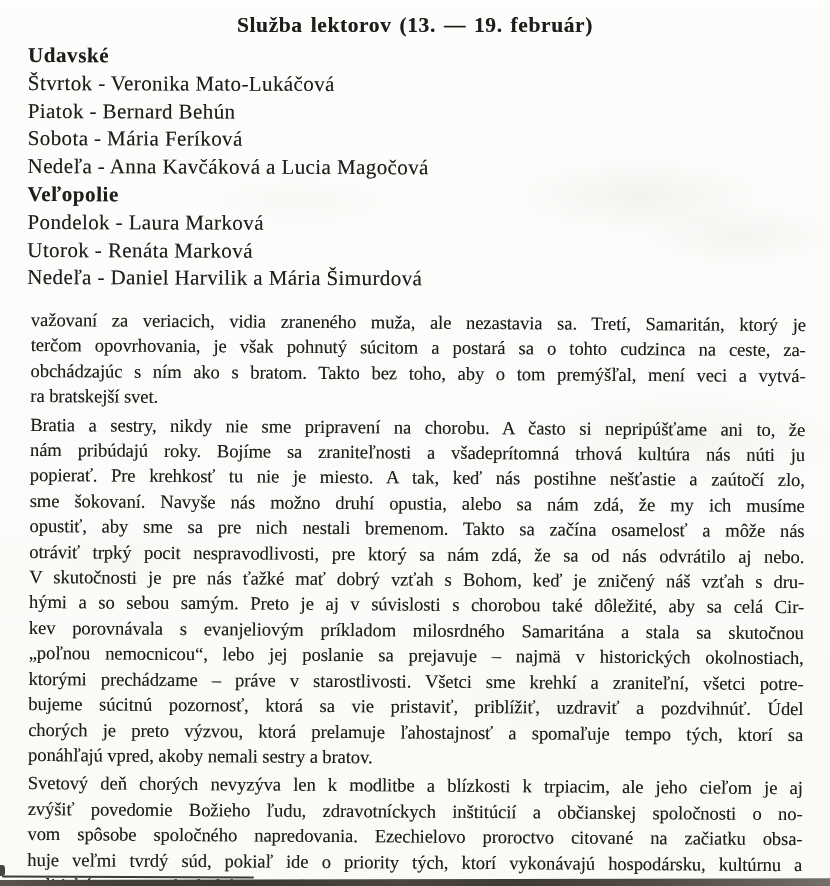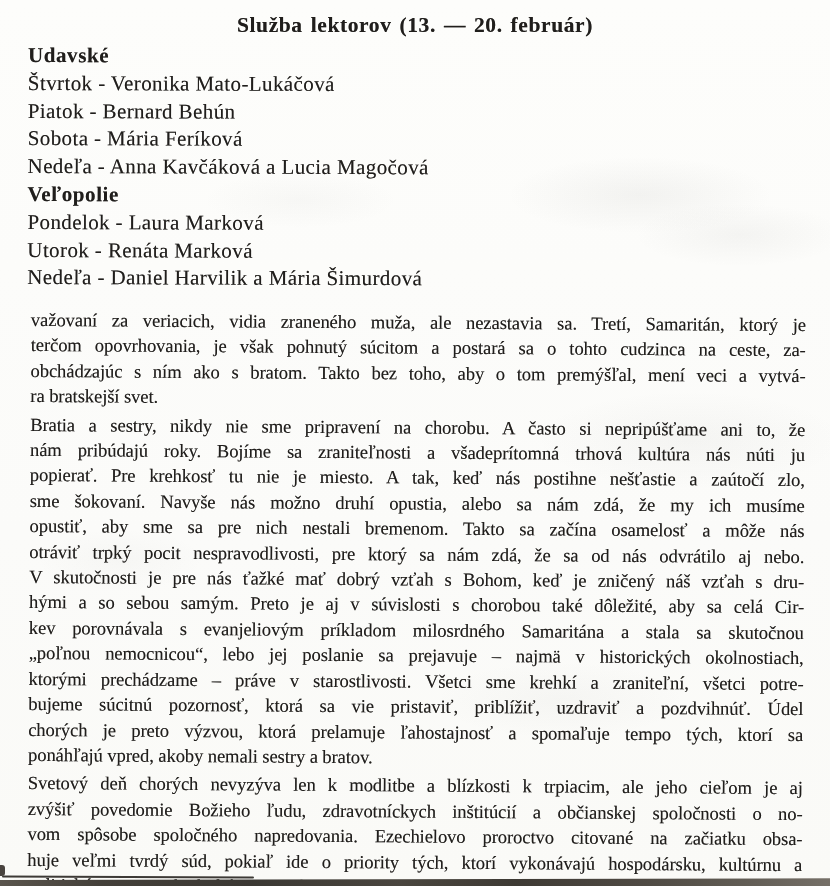--- a/index.html
+++ b/index.html
@@ -101,21 +101,21 @@
     height: 11px;
     background: #49443f;
     border-radius: 0 3px 3px 0;
   }
 </style>
 </head>
 <body>
 
 <div class="page">
 
-  <h1 class="title">Služba lektorov (13. — 20. február)</h1>
+  <h1 class="title">Služba lektorov (13. — 19. február)</h1>
 
   <section class="roster">
     <div class="roster-section">
       <div class="place">Udavské</div>
       <div class="entries">
           <div class="roster-entry">Štvrtok - Veronika Mato-Lukáčová</div>
           <div class="roster-entry">Piatok - Bernard Behún</div>
           <div class="roster-entry">Sobota - Mária Feríková</div>
           <div class="roster-entry">Nedeľa - Anna Kavčáková a Lucia Magočová</div>
         </div>

